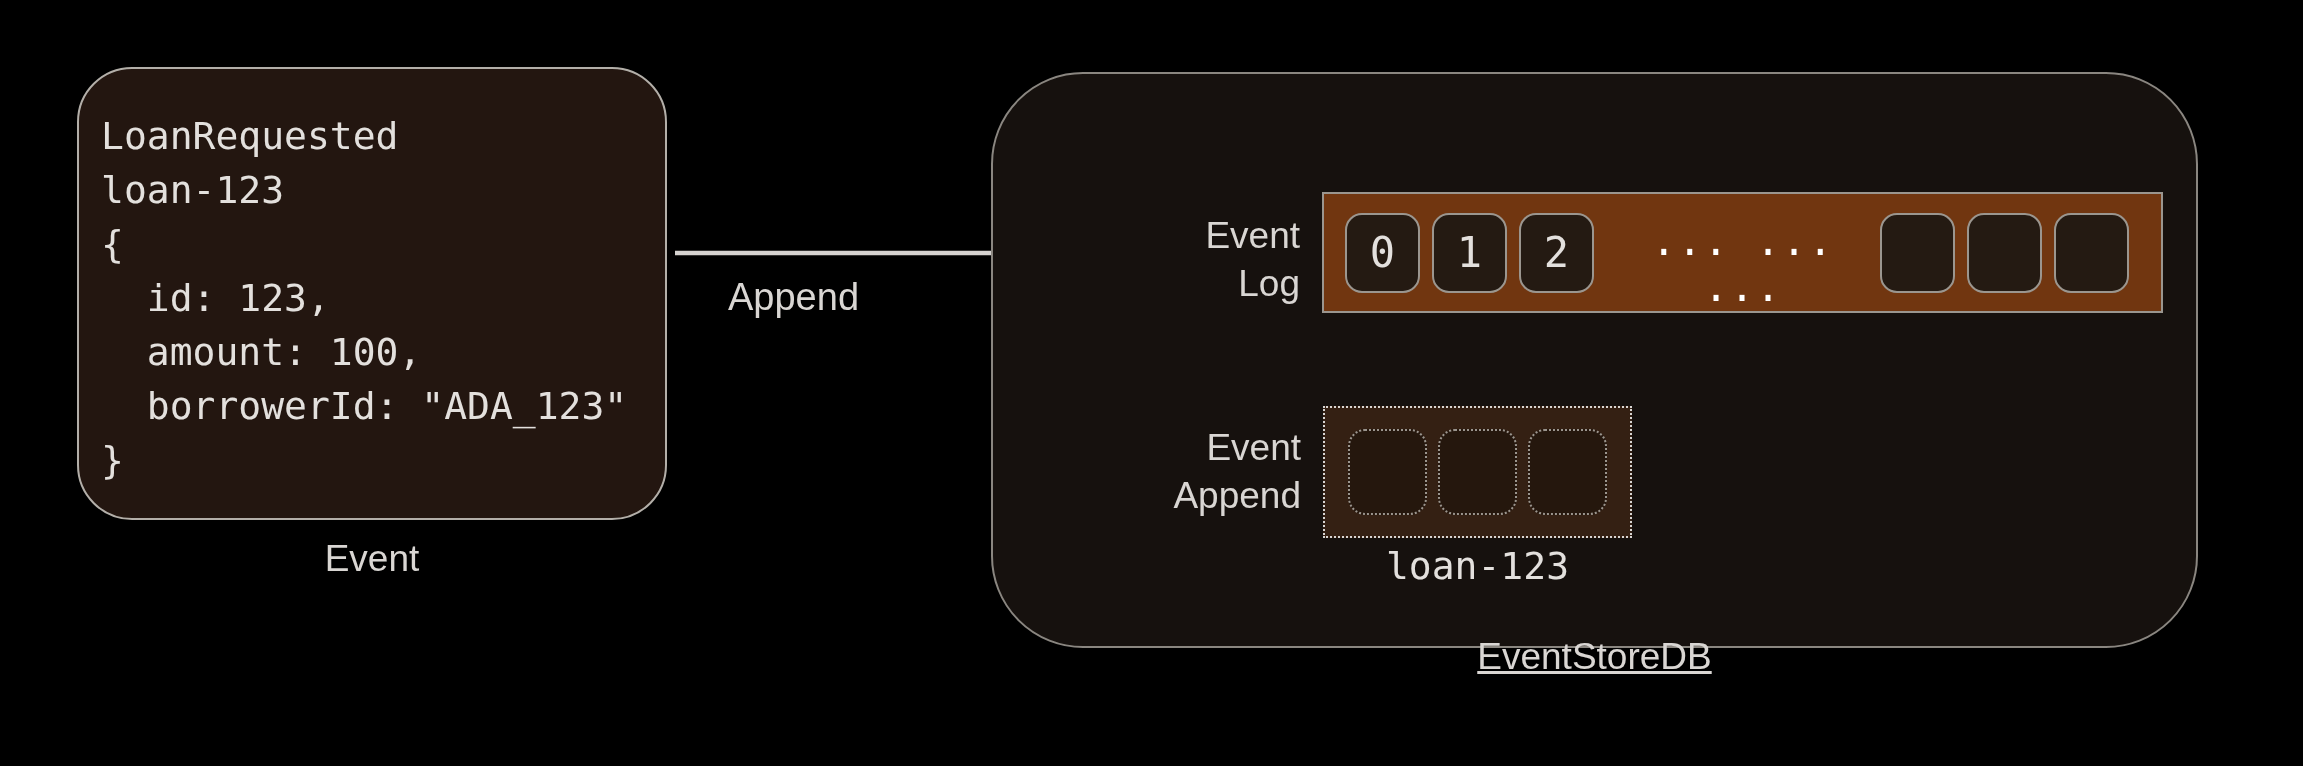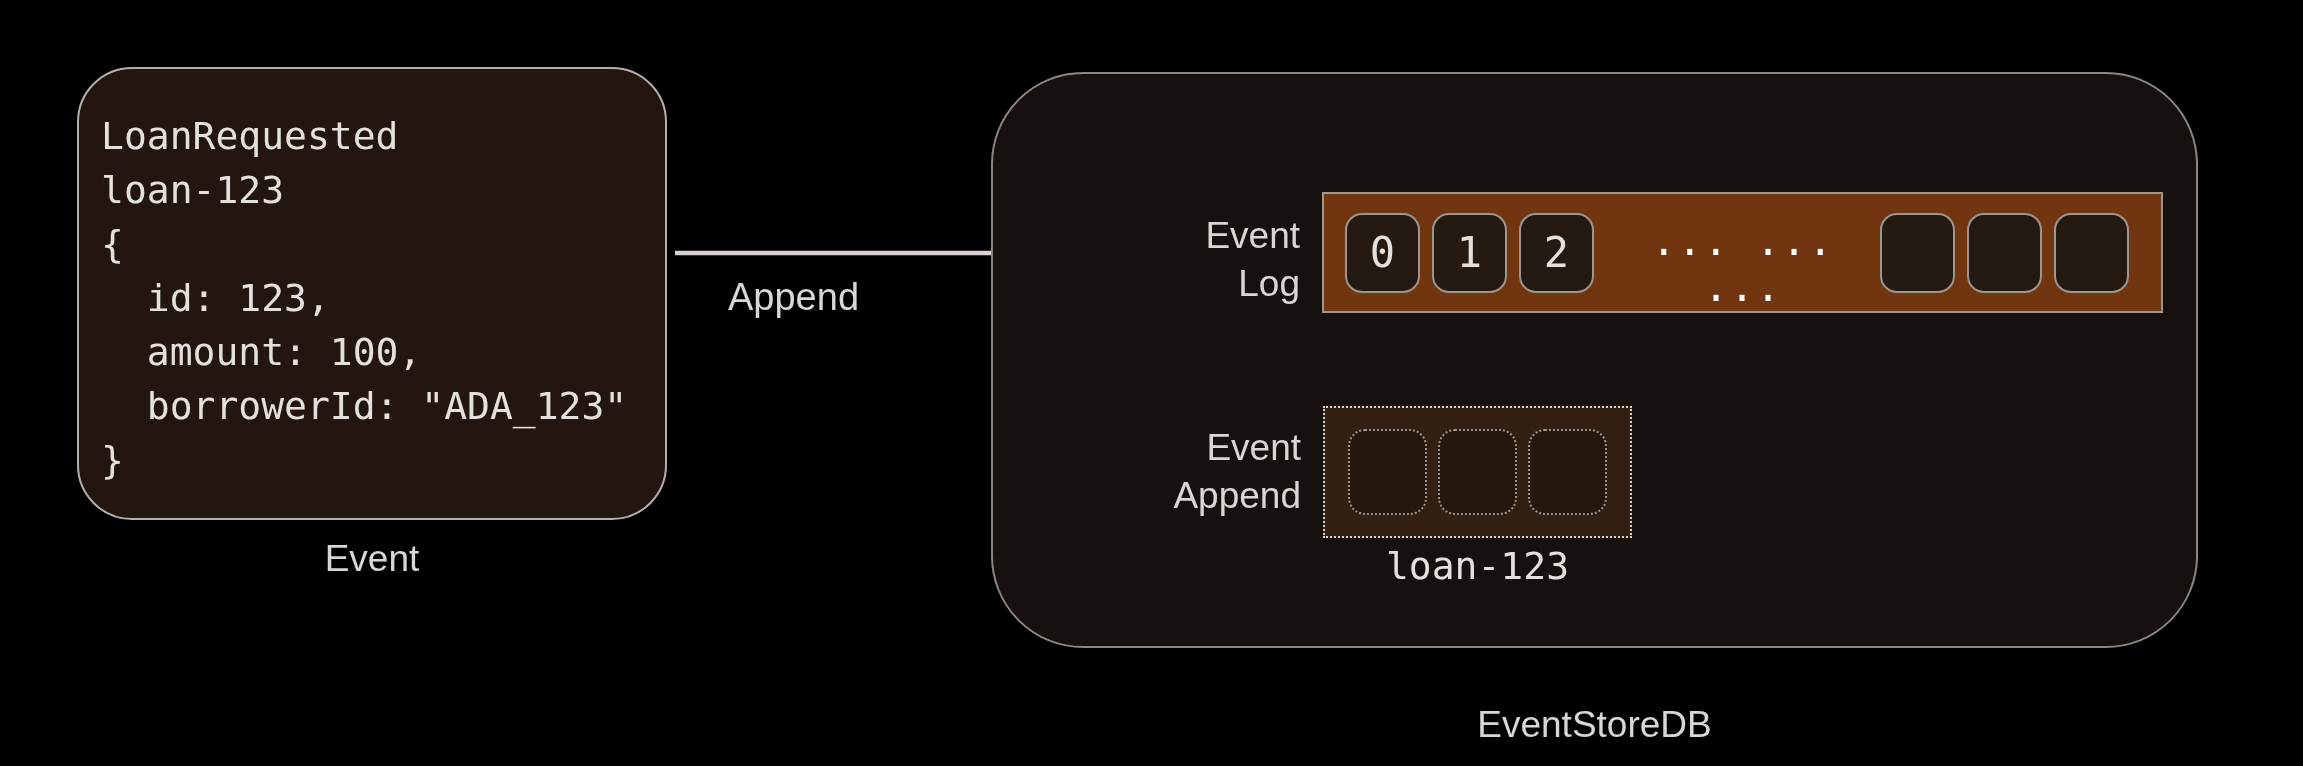--- a/index.html
+++ b/index.html
@@ -35,21 +35,21 @@
 
   
   .store-box{
     position:absolute;left:991px;top:72px;
     width:1207px;height:576px;
     box-sizing:border-box;
     background:var(--container-fill);
     border:2.5px solid var(--container-border);
     border-radius:92px;
   }
-  .store-caption{left:991px;width:1207px;top:704px;}
+  .store-caption{left:991px;width:1207px;top:636px;text-decoration:underline;}
 
   
   .side-label{
     position:absolute;text-align:right;
     font-size:37px;line-height:48px;color:var(--text-label);
   }
   .log-label{left:1050px;width:250px;top:212px;}
   .stream-label{left:1050px;width:251px;top:424px;}
 
   

